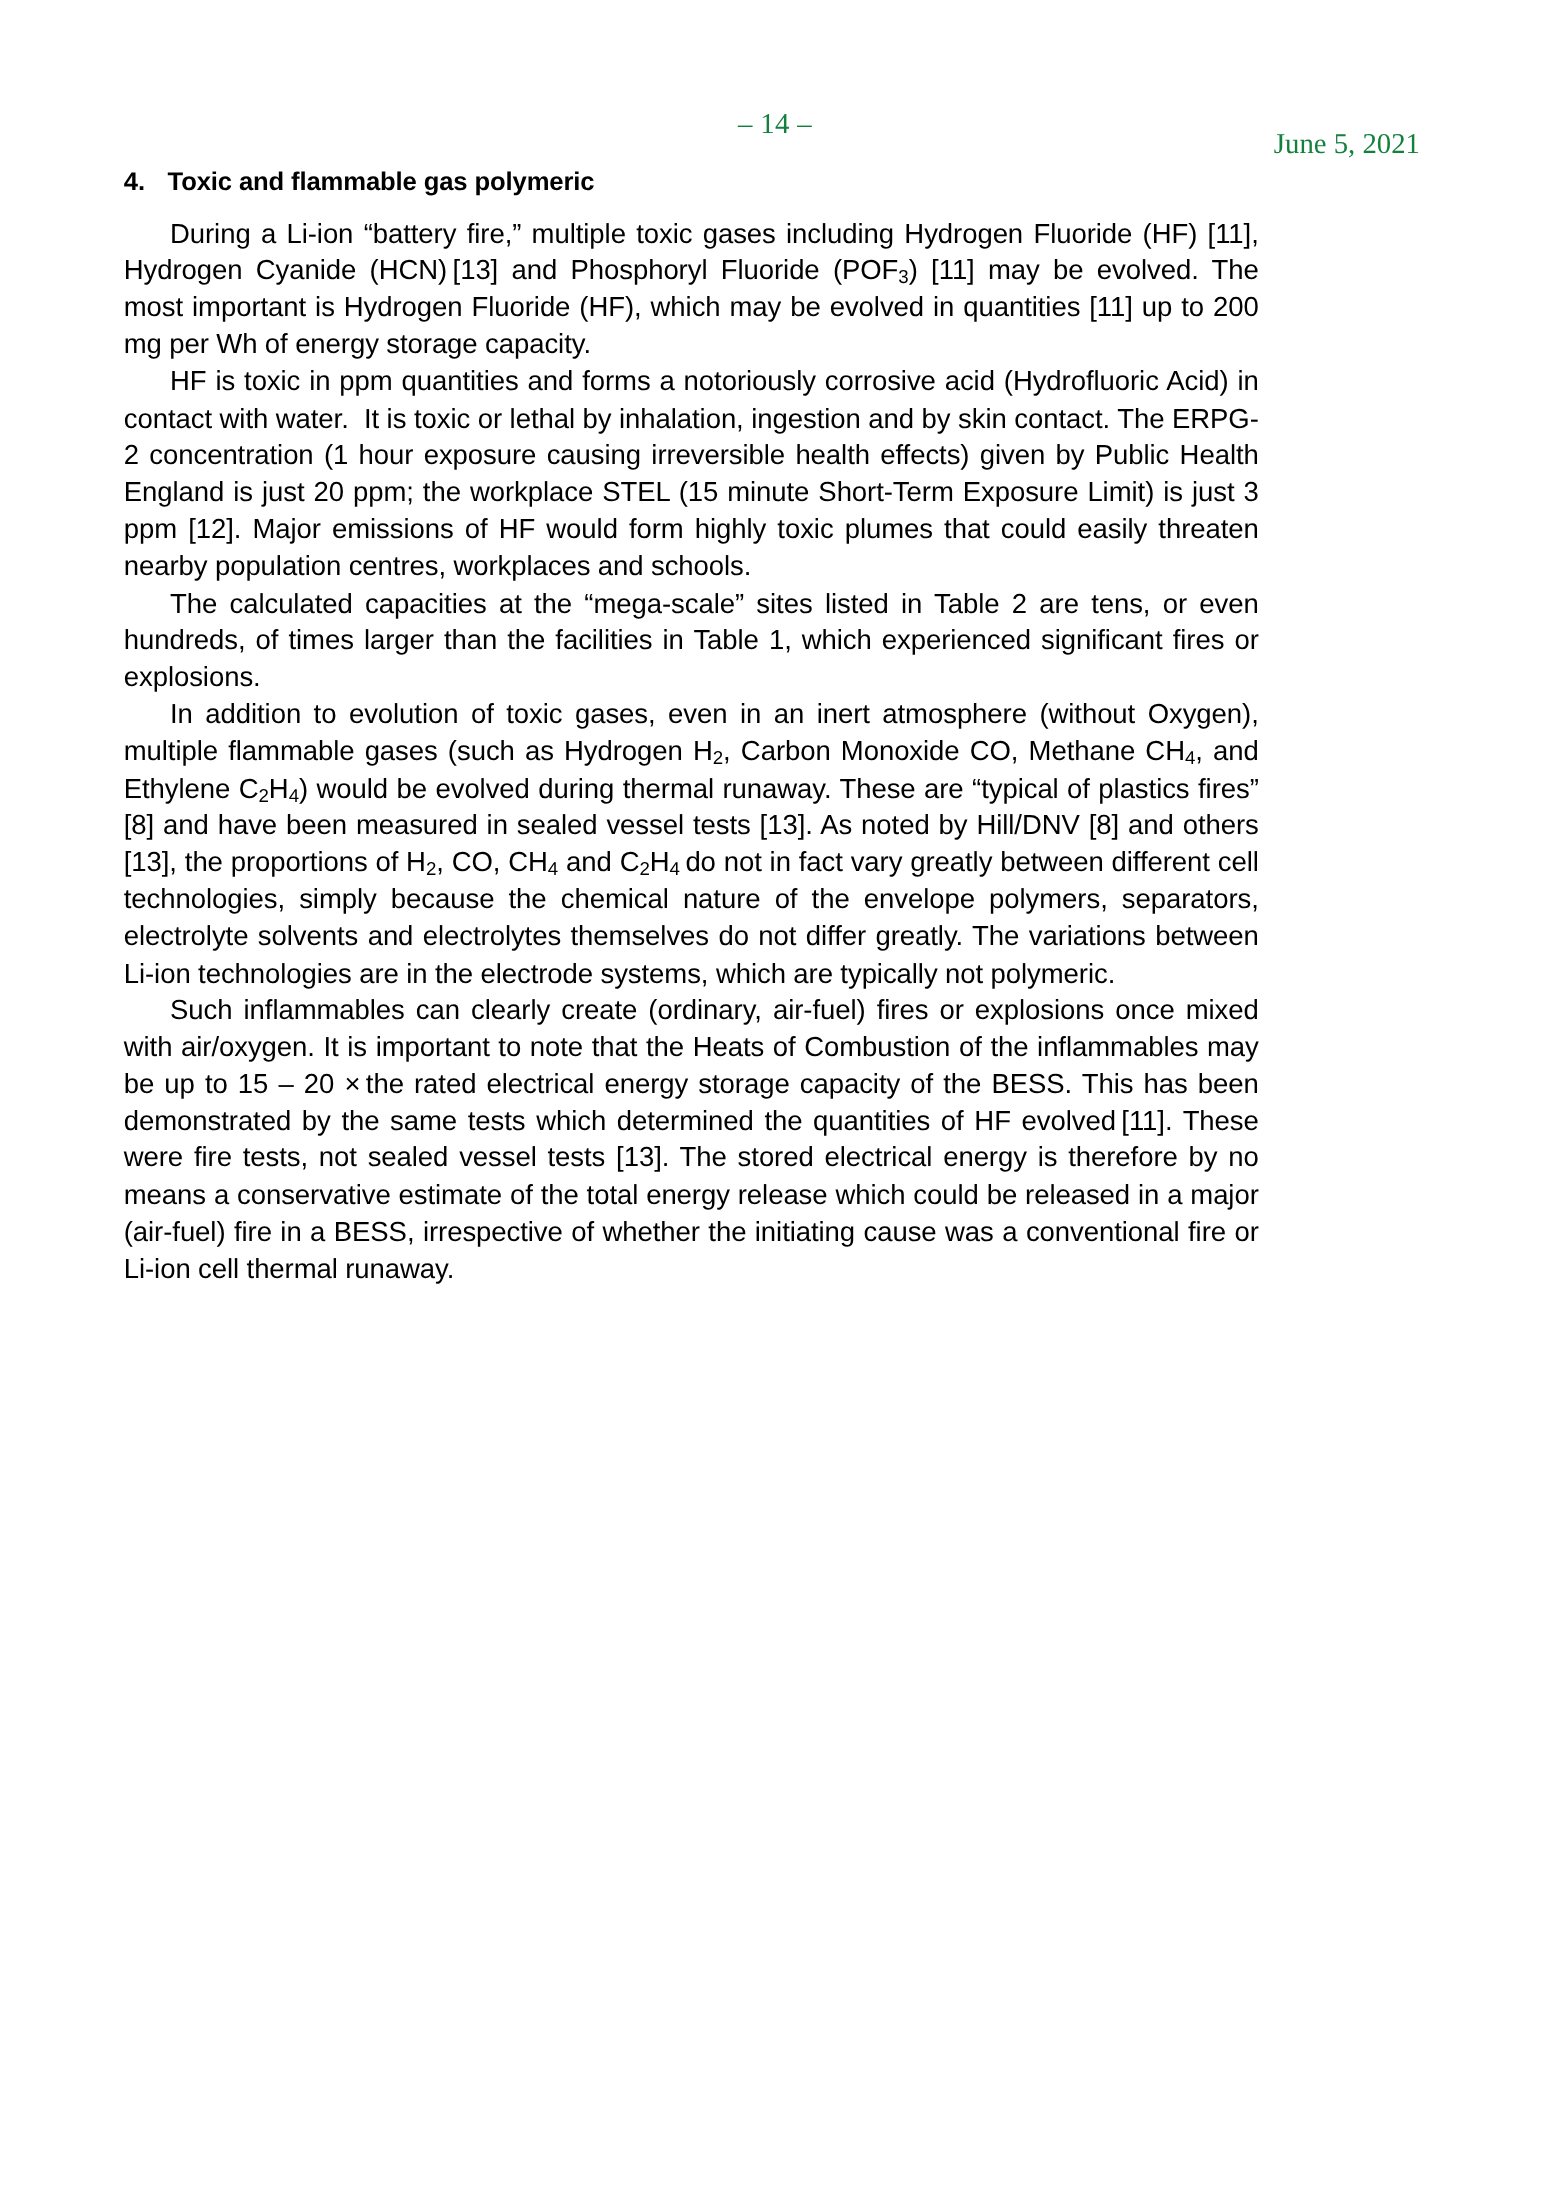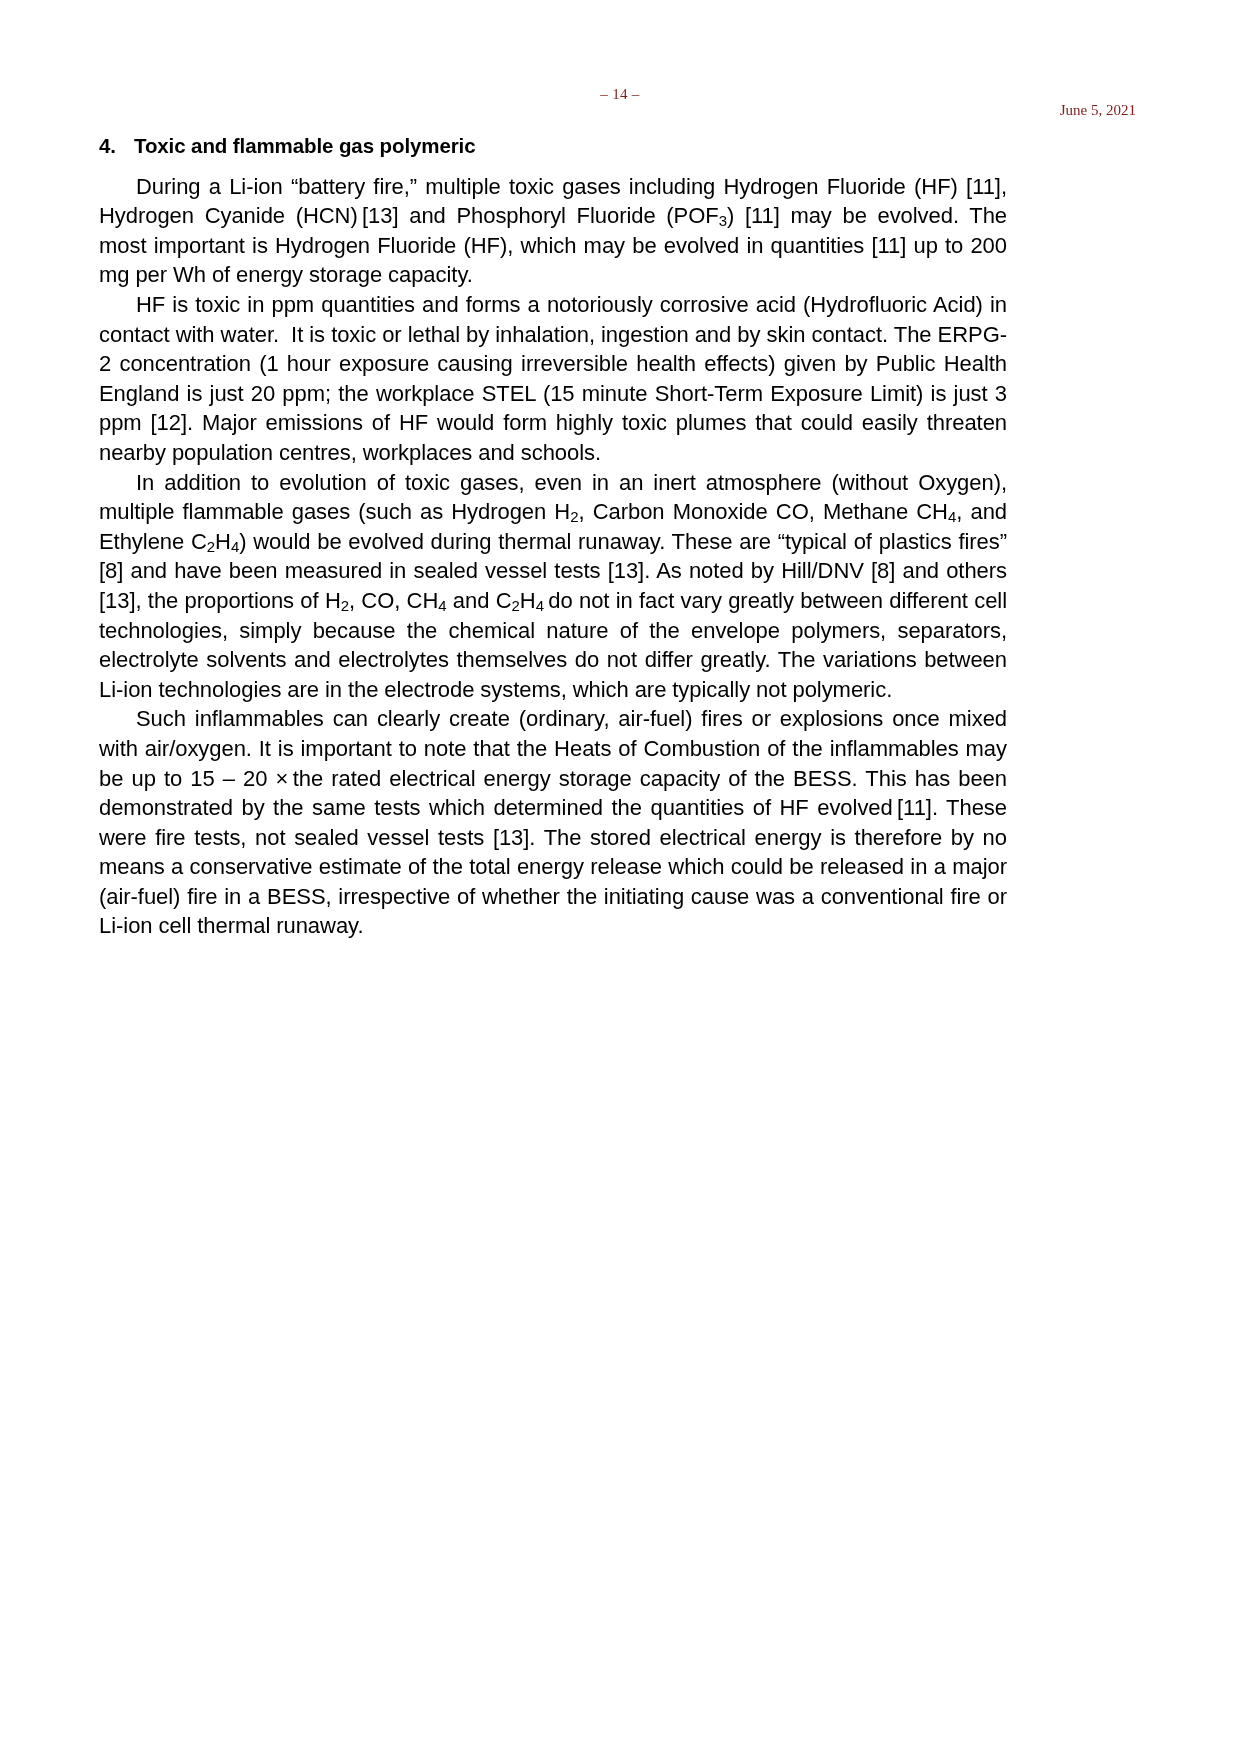--- a/index.html
+++ b/index.html
@@ -24,22 +24,22 @@
   }
 
   
   .running-header {
     position: absolute;
     top: 86px;
     left: 100px;
     right: 100px;
     height: 26px;
     font-family: "Liberation Serif", serif;
-    font-size: 15px;
-    color: #7f1d1d;
+    font-size: 23px;
+    color: #15803d;
   }
   .header-folio {
     position: absolute;
     left: 0;
     right: 0;
     text-align: center;
     letter-spacing: 0.3px;
   }
   .header-date {
     position: absolute;
@@ -110,18 +110,19 @@
   <div class="content">
 
     <h2 class="section-heading">
       <span class="section-number">4.</span>
       <span class="section-title">Toxic and flammable gas polymeric</span>
     </h2>
 
     <div id="paragraph-container">
         <p class="body-par">During a Li-ion “battery fire,” multiple toxic gases including Hydrogen Fluoride (HF) [11], Hydrogen Cyanide (HCN) [13] and Phosphoryl Fluoride (POF<sub>3</sub>) [11] may be evolved. The most important is Hydrogen Fluoride (HF), which may be evolved in quantities [11] up to 200 mg per Wh of energy storage capacity.</p>
         <p class="body-par">HF is toxic in ppm quantities and forms a notoriously corrosive acid (Hydrofluoric Acid) in contact with water.&nbsp; It is toxic or lethal by inhalation, ingestion and by skin contact. The ERPG-2 concentration (1 hour exposure causing irreversible health effects) given by Public Health England is just 20 ppm; the workplace STEL (15 minute Short-Term Exposure Limit) is just 3 ppm [12]. Major emissions of HF would form highly toxic plumes that could easily threaten nearby population centres, workplaces and schools.</p>
+        <p class="body-par">The calculated capacities at the “mega-scale” sites listed in Table 2 are tens, or even hundreds, of times larger than the facilities in Table 1, which experienced significant fires or explosions.</p>
         <p class="body-par">In addition to evolution of toxic gases, even in an inert atmosphere (without Oxygen), multiple flammable gases (such as Hydrogen H<sub>2</sub>, Carbon Monoxide CO, Methane CH<sub>4</sub>, and Ethylene C<sub>2</sub>H<sub>4</sub>) would be evolved during thermal runaway. These are “typical of plastics fires” [8] and have been measured in sealed vessel tests [13]. As noted by Hill/DNV [8] and others [13], the proportions of H<sub>2</sub>, CO, CH<sub>4</sub> and C<sub>2</sub>H<sub>4</sub> do not in fact vary greatly between different cell technologies, simply because the chemical nature of the envelope polymers, separators, electrolyte solvents and electrolytes themselves do not differ greatly. The variations between Li-ion technologies are in the electrode systems, which are typically not polymeric.</p>
         <p class="body-par">Such inflammables can clearly create (ordinary, air-fuel) fires or explosions once mixed with air/oxygen. It is important to note that the Heats of Combustion of the inflammables may be up to 15 – 20 × the rated electrical energy storage capacity of the BESS. This has been demonstrated by the same tests which determined the quantities of HF evolved [11]. These were fire tests, not sealed vessel tests [13]. The stored electrical energy is therefore by no means a conservative estimate of the total energy release which could be released in a major (air-fuel) fire in a BESS, irrespective of whether the initiating cause was a conventional fire or Li-ion cell thermal runaway.</p>
       </div>
 
   </div>
 </div>
 
 </body></html>

